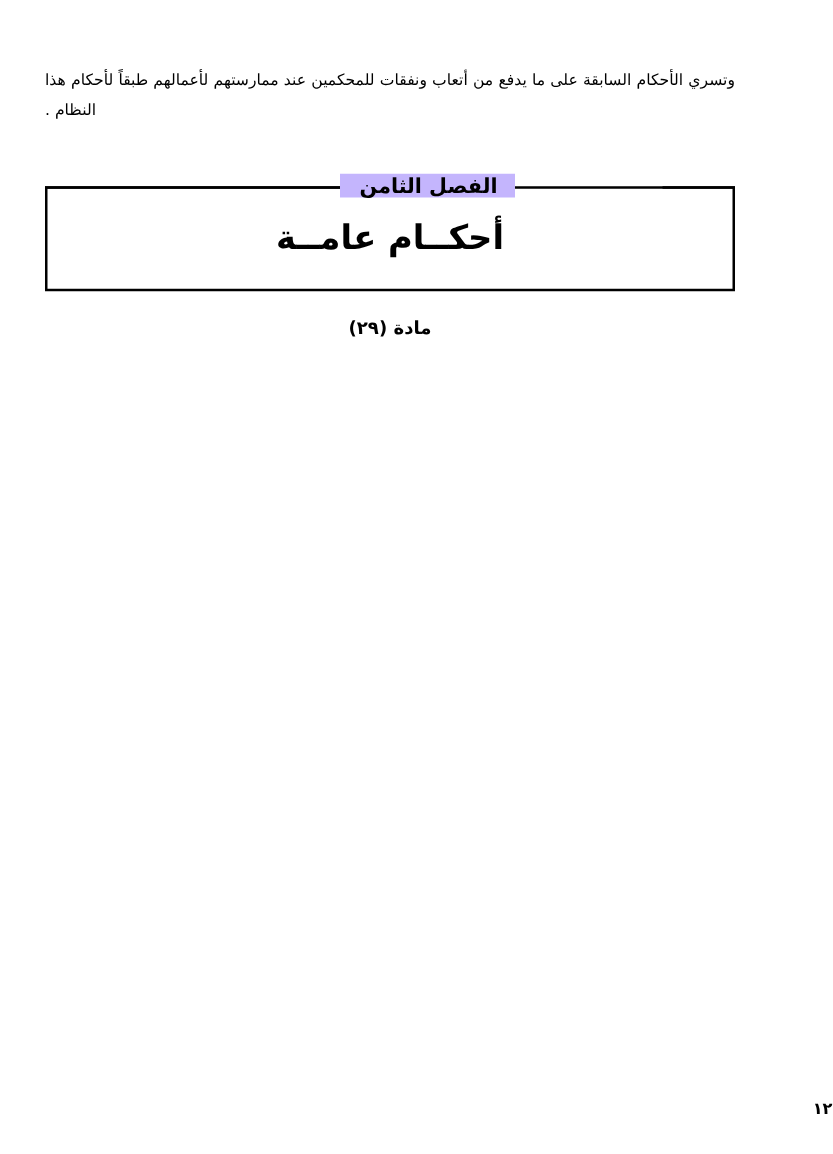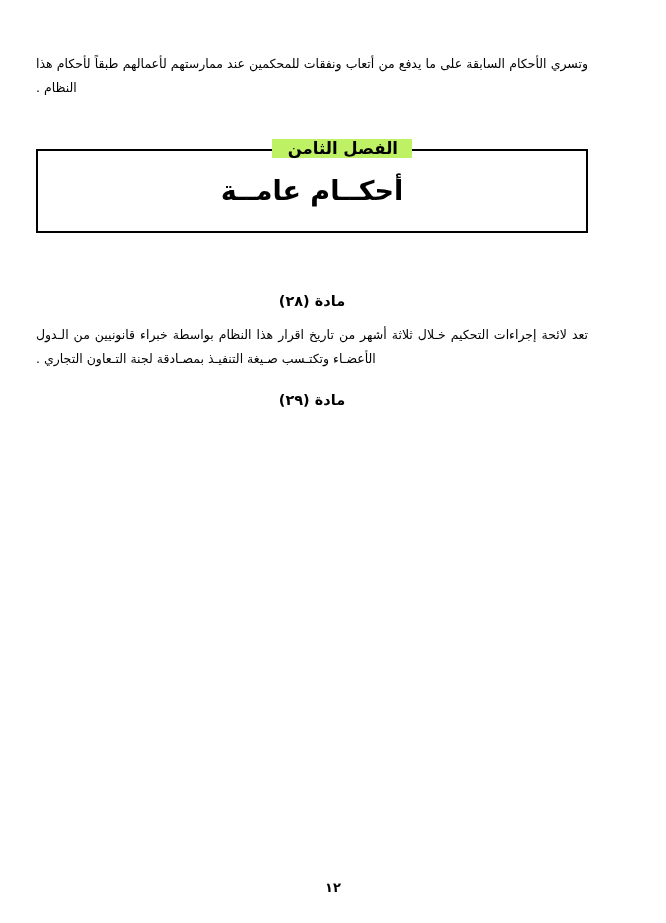--- a/index.html
+++ b/index.html
@@ -50,21 +50,21 @@
     display: flex;
     align-items: center;
     direction: rtl;
   }
   .chapter-label {
     font-size: 16.5px;
     font-weight: bold;
     letter-spacing: 0.3px;
     padding: 0 14px 0 16px;
     white-space: nowrap;
-    background: #bef264;
+    background: #c4b5fd;
     position: relative;
     z-index: 2;
     margin-right: 118px;
   }
   .rule-left, .rule-right {
     height: 2px;
     background: #000;
     flex: 1 1 auto;
     position: relative;
     top: 1px;
@@ -113,21 +113,20 @@
   }
   .art-28 { margin-top: 58px; }
   .art-29 { margin-top: 20px; }
   .art-30 { margin-top: 34px; }
 
   .page-number {
     position: absolute;
     bottom: 28px;
     left: 0;
     right: 0;
-    text-align: center;
     font-size: 13px;
     font-weight: bold;
     letter-spacing: 1px;
   }
 </style>
 </head>
 <body>
 
 <div class="page">
 
@@ -138,24 +137,20 @@
       <div class="rule-right"></div>
       <div class="chapter-label">الفصل الثامن</div>
       <div class="rule-left"></div>
     </div>
     <div class="chapter-box"></div>
     <div class="chapter-box-inner">
       <div class="chapter-title">أحكــام عامــة</div>
     </div>
   </div>
 
-  <div class="article art-28">
-    <h2 class="article-heading">مادة (٢٨)</h2>
-    <p class="para">تعد لائحة إجراءات التحكيم خـلال ثلاثة أشهر من تاريخ اقرار هذا النظام بواسطة خبراء قانونيين من الـدول الأعضـاء وتكتـسب صـيغة التنفيـذ بمصـادقة لجنة التـعاون التجاري .</p>
-  </div>
 
   <div class="article art-29">
     <h2 class="article-heading">مادة (٢٩)</h2>
   </div>
 
   <div class="article art-30">
   </div>
 
   <div class="page-number">١٢</div>
 

